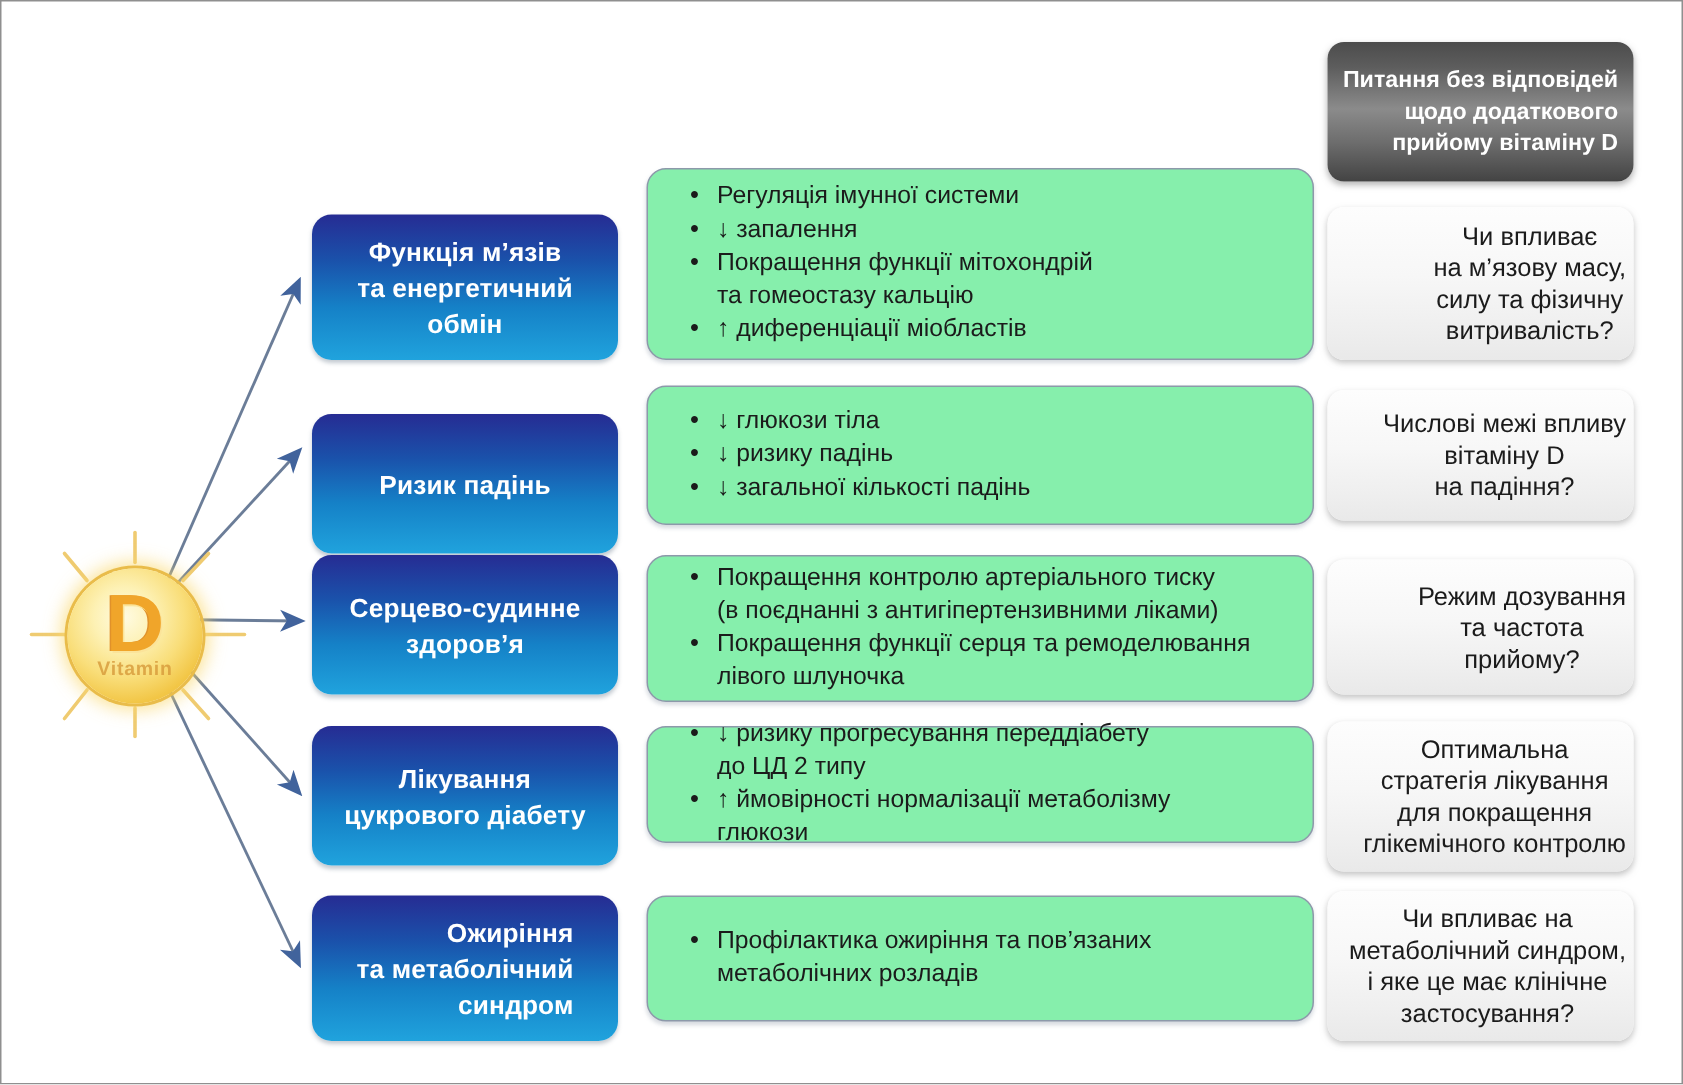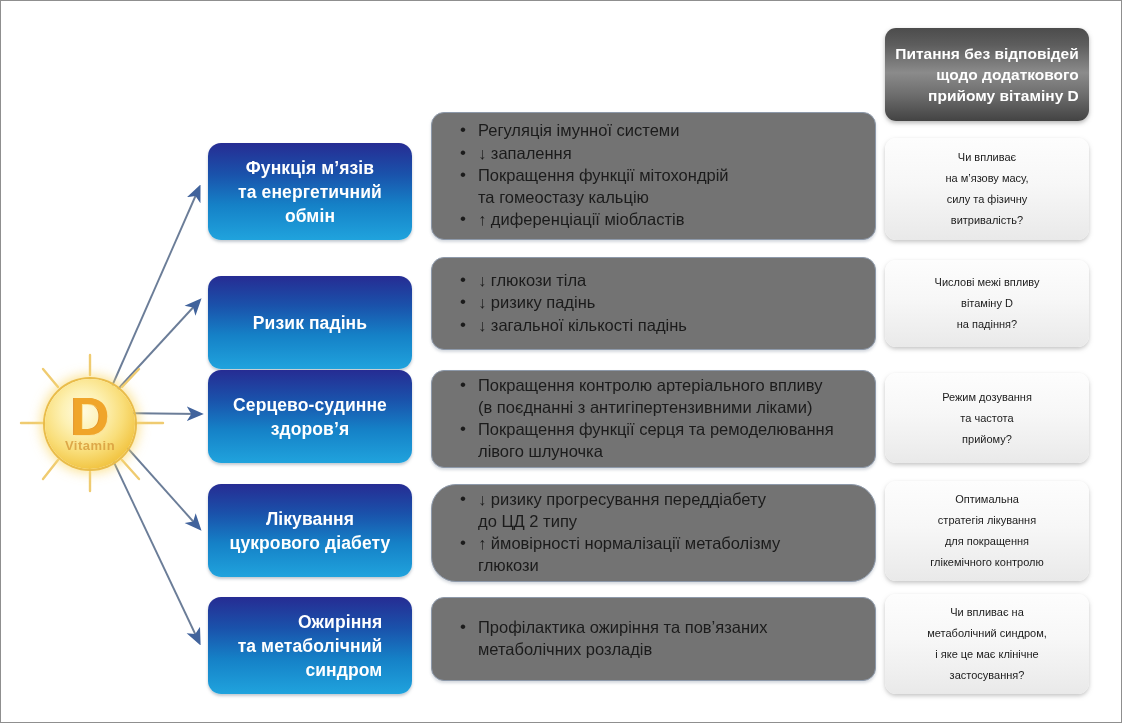--- a/index.html
+++ b/index.html
@@ -91,21 +91,21 @@
   }
   .blue-box .lbl{display:block;}
 
   
   .white-box{
     position:absolute;
     left:430px;
     width:445px;
     border:1.4px solid #8d99aa;
     border-radius:13px;
-    background:#737373;
+    background:#86efac;
     box-sizing:border-box;
     box-shadow:0 2px 3px rgba(150,160,175,.40);
     display:flex;
     align-items:center;
   }
   .white-box ul{
     list-style:none;
     margin:0;
     padding:0 12px 0 24px;
     width:100%;
@@ -146,26 +146,26 @@
     padding:4px 6px;
     box-shadow:0 2px 4px rgba(110,110,110,.5);
   }
   .q-box{
     position:absolute;
     left:884px;
     width:204px;
     border-radius:11px;
     background:linear-gradient(180deg,#fdfdfd 0%,#f7f7f7 45%,#efefef 78%,#e9e9e9 100%);
     color:#1b1b1b;
-    font-size:11px;
+    font-size:17px;
     line-height:21px;
     text-align:center;
     display:flex;
     align-items:center;
-    justify-content:center;
+    justify-content:flex-end;
     box-sizing:border-box;
     padding:4px 5px;
     box-shadow:0 2px 4px rgba(150,150,150,.55);
   }
   .q-box .qtxt,.q-head .qtxt{display:block;white-space:pre-line;}
 </style>
 </head>
 <body>
 
 <div id="page">
@@ -239,28 +239,28 @@
   <div class="white-box" style="top:256px;height:93px;">
     <ul>
       <li><span style="white-space:pre-line">↓ глюкози тіла</span></li>
       <li><span style="white-space:pre-line">↓ ризику падінь</span></li>
       <li><span style="white-space:pre-line">↓ загальної кількості падінь</span></li>
     </ul>
   </div>
 
   <div class="white-box" style="top:369px;height:98px;">
     <ul>
-      <li><span style="white-space:pre-line">Покращення контролю артеріального впливу
+      <li><span style="white-space:pre-line">Покращення контролю артеріального тиску
 (в поєднанні з антигіпертензивними ліками)</span></li>
       <li><span style="white-space:pre-line">Покращення функції серця та ремоделювання
 лівого шлуночка</span></li>
     </ul>
   </div>
 
-  <div class="white-box" style="top:483px;height:98px;border-radius:25px;">
+  <div class="white-box" style="top:483px;height:78px;">
     <ul>
       <li><span style="white-space:pre-line">↓ ризику прогресування переддіабету
 до ЦД 2 типу</span></li>
       <li><span style="white-space:pre-line">↑ ймовірності нормалізації метаболізму
 глюкози</span></li>
     </ul>
   </div>
 
   <div class="white-box" style="top:596px;height:84px;">
     <ul>

